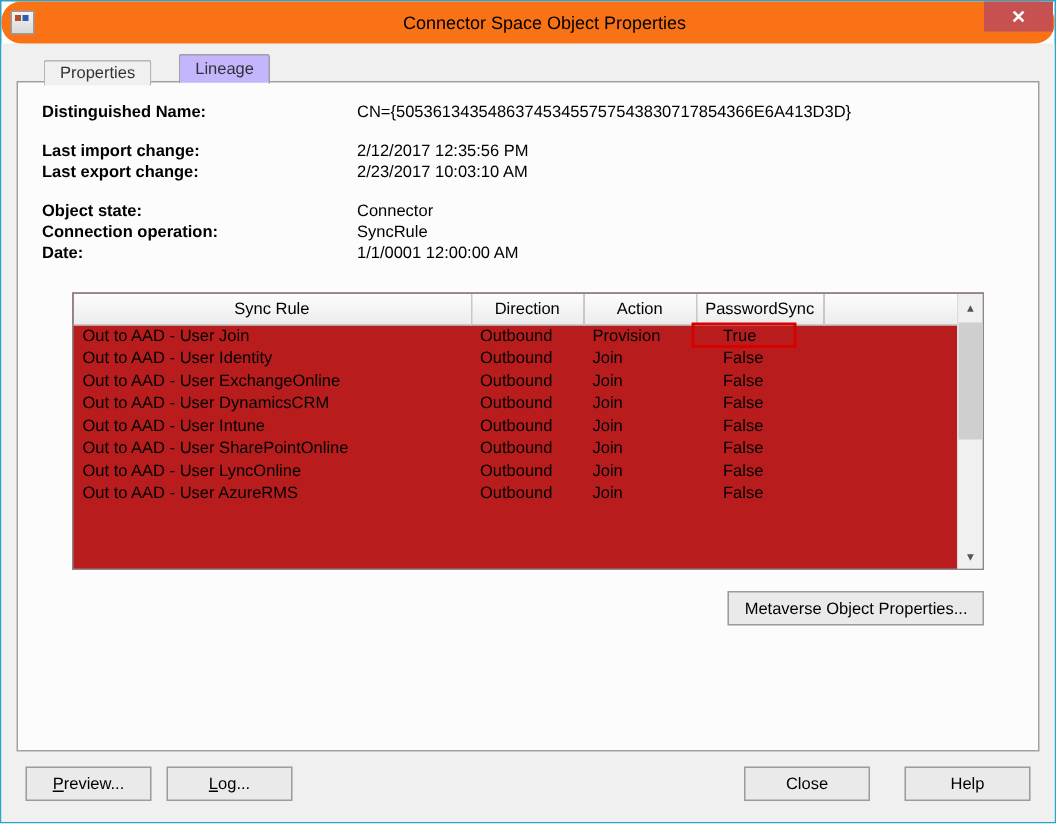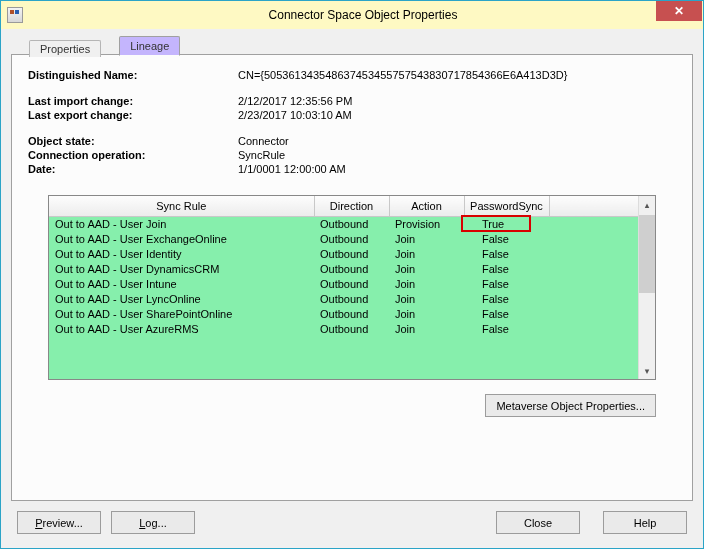--- a/index.html
+++ b/index.html
@@ -15,25 +15,26 @@
   .window {
     width: 704px;
     height: 549px;
     border: 1px solid #2ba4c7;
     background: #fff;
     display: flex;
     flex-direction: column;
   }
   .titlebar {
     height: 28px;
-    background: #fef9c3;
+    background: #f97316;
     color: #000;
     display: flex;
     align-items: center;
     position: relative;
+    border-radius: 13px;
   }
   .titlebar .app-icon {
     width: 16px; height: 16px;
     margin-left: 6px;
     background: linear-gradient(#f4f4f4,#d8d8d8);
     border: 1px solid #9a9a9a;
     position: relative;
   }
   .titlebar .app-icon::before,
   .titlebar .app-icon::after {
@@ -119,21 +120,21 @@
     flex-direction: column;
     gap: 2px;
     margin-bottom: 20px;
   }
   .row { display: flex; align-items: flex-start; }
   .row .label { width: 210px; font-weight: bold; font-size: 11px; color:#000; }
   .row .value { font-size: 11px; color:#000; }
   .gap { height: 10px; }
   .listpane {
     border: 1px solid #888;
-    background: #86efac;
+    background: #b91c1c;
     margin: 0 20px 0 20px;
     height: 185px;
     display: flex;
     flex-direction: row;
   }
   .listbody {
     flex: 1;
     overflow: hidden;
   }
   table.sync {
@@ -288,56 +289,56 @@
               </thead>
               <tbody id="rows-body">
                   <tr>
                     <td>Out to AAD - User Join</td>
                     <td>Outbound</td>
                     <td>Provision</td>
                     <td style="padding-left: 18px; margin-left: 38px;">True</td>
                     <td></td>
                   </tr>
                   <tr>
+                    <td>Out to AAD - User Identity</td>
+                    <td>Outbound</td>
+                    <td>Join</td>
+                    <td style="padding-left: 18px;">False</td>
+                    <td></td>
+                  </tr>
+                  <tr>
                     <td>Out to AAD - User ExchangeOnline</td>
                     <td>Outbound</td>
                     <td>Join</td>
                     <td style="padding-left: 18px;">False</td>
                     <td></td>
                   </tr>
                   <tr>
-                    <td>Out to AAD - User Identity</td>
-                    <td>Outbound</td>
-                    <td>Join</td>
-                    <td style="padding-left: 18px;">False</td>
-                    <td></td>
-                  </tr>
-                  <tr>
                     <td>Out to AAD - User DynamicsCRM</td>
                     <td>Outbound</td>
                     <td>Join</td>
                     <td style="padding-left: 18px;">False</td>
                     <td></td>
                   </tr>
                   <tr>
                     <td>Out to AAD - User Intune</td>
                     <td>Outbound</td>
                     <td>Join</td>
                     <td style="padding-left: 18px;">False</td>
                     <td></td>
                   </tr>
                   <tr>
+                    <td>Out to AAD - User SharePointOnline</td>
+                    <td>Outbound</td>
+                    <td>Join</td>
+                    <td style="padding-left: 18px;">False</td>
+                    <td></td>
+                  </tr>
+                  <tr>
                     <td>Out to AAD - User LyncOnline</td>
-                    <td>Outbound</td>
-                    <td>Join</td>
-                    <td style="padding-left: 18px;">False</td>
-                    <td></td>
-                  </tr>
-                  <tr>
-                    <td>Out to AAD - User SharePointOnline</td>
                     <td>Outbound</td>
                     <td>Join</td>
                     <td style="padding-left: 18px;">False</td>
                     <td></td>
                   </tr>
                   <tr>
                     <td>Out to AAD - User AzureRMS</td>
                     <td>Outbound</td>
                     <td>Join</td>
                     <td style="padding-left: 18px;">False</td>

